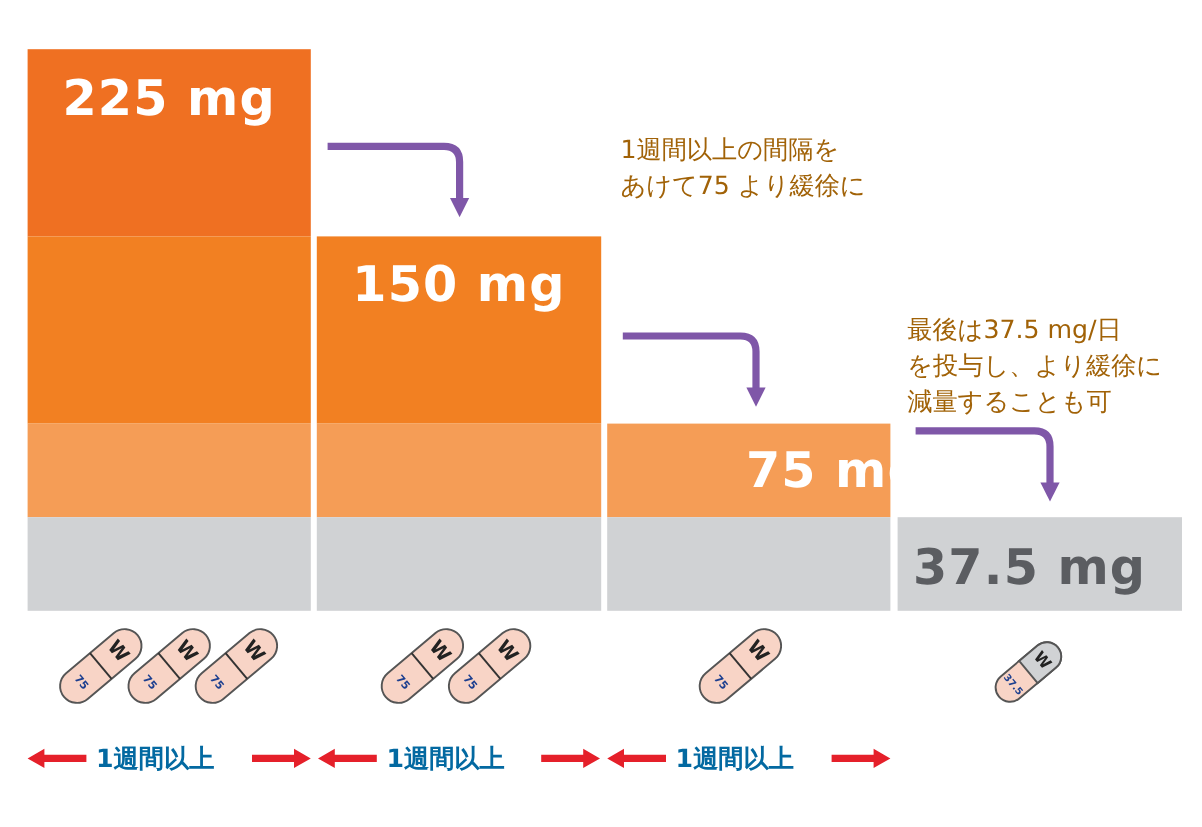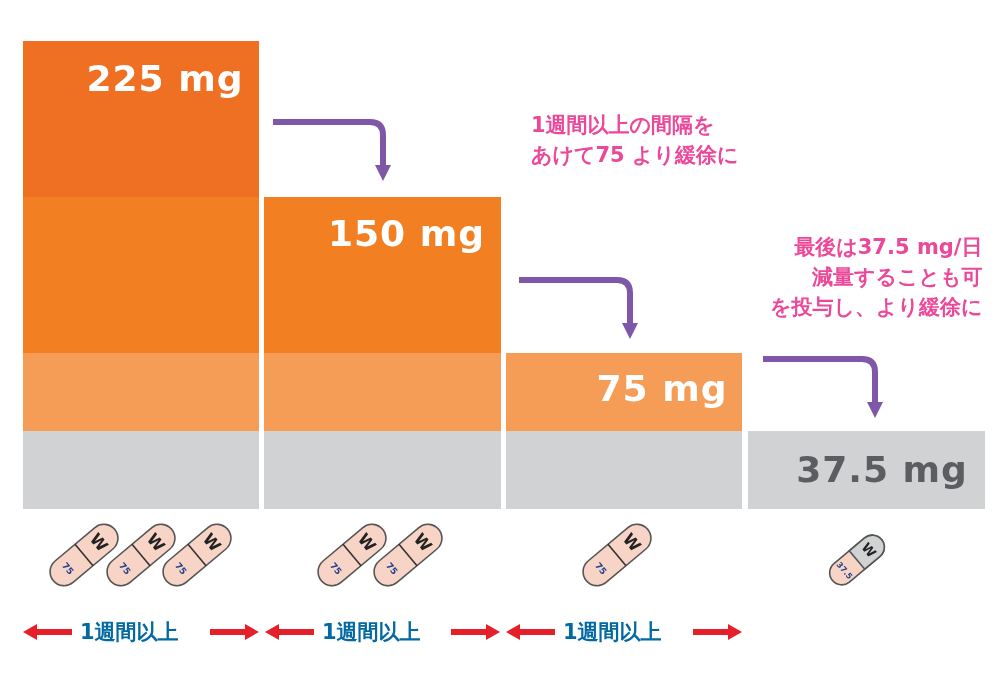--- a/index.html
+++ b/index.html
@@ -3,25 +3,25 @@
 <meta charset="utf-8">
 <style>
   html, body { margin: 0; padding: 0; background: #ffffff; }
   body { width: 1002px; height: 689px; position: relative; overflow: hidden;
          font-family: "DejaVu Sans", "Liberation Sans", sans-serif; }
   .seg { position: absolute; box-sizing: border-box; }
   .c-dark { background: #ef7022; }
   .c-mid { background: #f28022; }
   .c-light { background: #f59d56; }
   .c-gray { background: #d0d2d4; }
-  .dose-label { position: absolute; font-weight: bold; font-size: 36px; letter-spacing: 1px;
-                text-align: center; white-space: nowrap; margin-left: 24px; }
+  .dose-label { position: absolute; font-weight: bold; font-size: 41px; letter-spacing: 1px;
+                text-align: center; white-space: nowrap; }
   .dose-white { color: #ffffff; }
   .dose-gray { color: #5b5d61; }
-  .note { position: absolute; font-weight: bold; font-size: 21px; line-height: 30px; color: #ec4899; white-space: nowrap; margin-left: 14px; }
+  .note { position: absolute; font-weight: normal; font-size: 21px; line-height: 30px; color: #a16207; white-space: nowrap; }
   .arrow-svg { position: absolute; overflow: visible; }
   .pills { position: absolute; }
   .week-label { position: absolute; font-weight: bold; font-size: 21px; color: #0369a1; white-space: nowrap; top: 0; }
 </style>
 </head>
 <body>
 
 <div>
   <div class="seg c-dark" style="left:23px;top:41px;width:236px;height:156px;"></div>
   <div class="seg c-mid" style="left:23px;top:197px;width:236px;height:156px;"></div>
@@ -33,21 +33,21 @@
 <div>
   <div class="seg c-mid" style="left:264px;top:197px;width:237px;height:156px;"></div>
   <div class="seg c-light" style="left:264px;top:353px;width:237px;height:78px;"></div>
   <div class="seg c-gray" style="left:264px;top:431px;width:237px;height:78px;"></div>
   <div class="dose-label dose-white" style="left:264px;width:237px;top:213px;">150 mg</div>
 </div>
 
 <div>
   <div class="seg c-light" style="left:506px;top:353px;width:236px;height:78px;"></div>
   <div class="seg c-gray" style="left:506px;top:431px;width:236px;height:78px;"></div>
-  <div class="dose-label dose-white" style="left:506px;width:264px;top:368px;">75 mg</div>
+  <div class="dose-label dose-white" style="left:506px;width:264px;top:368px;text-align:right;">75 mg</div>
 </div>
 
 <div>
   <div class="seg c-gray" style="left:748px;top:431px;width:237px;height:78px;"></div>
   <div class="dose-label dose-gray" style="left:748px;width:220px;top:449px;">37.5 mg</div>
 </div>
 
 <svg class="arrow-svg" style="left:0;top:0;" width="1002" height="689">
   <g fill="none" stroke="#7f57a8" stroke-width="6">
     <path d="M273 122 H370 Q383 122 383 135 V167"></path>
@@ -60,24 +60,24 @@
   <g fill="none" stroke="#7f57a8" stroke-width="6">
     <path d="M763 359 H862 Q875 359 875 372 V404"></path>
   </g>
   <polygon points="867,402 883,402 875,418" fill="#7f57a8"></polygon>
 </svg>
 
 <div class="note" style="left:517px;top:110px;">
   <div>1週間以上の間隔を</div>
   <div>あけて75 より緩徐に</div>
 </div>
-<div class="note" style="left:756px;top:232px;text-align:right;">
+<div class="note" style="left:756px;top:260px;">
   <div>最後は37.5 mg/日</div>
+  <div>を投与し、より緩徐に</div>
   <div>減量することも可</div>
-  <div>を投与し、より緩徐に</div>
 </div>
 
 <svg class="pills" style="left:0;top:510px;" width="1002" height="100">
   <defs>
     <g id="cap75">
       <rect x="-40" y="-14" width="80" height="28" rx="14" fill="#f8d4c6" stroke="#555" stroke-width="1.6"></rect>
       <line x1="0" y1="-14" x2="0" y2="14" stroke="#333" stroke-width="1.6"></line>
       <text x="20" y="6" font-size="16" font-weight="bold" text-anchor="middle" fill="#222" font-family="DejaVu Sans, sans-serif" transform="rotate(90 20 0)">W</text>
       <text x="-20" y="4" font-size="9" font-weight="bold" text-anchor="middle" fill="#1d3f8f" font-family="DejaVu Sans, sans-serif" transform="rotate(90 -20 0)">75</text>
     </g>

